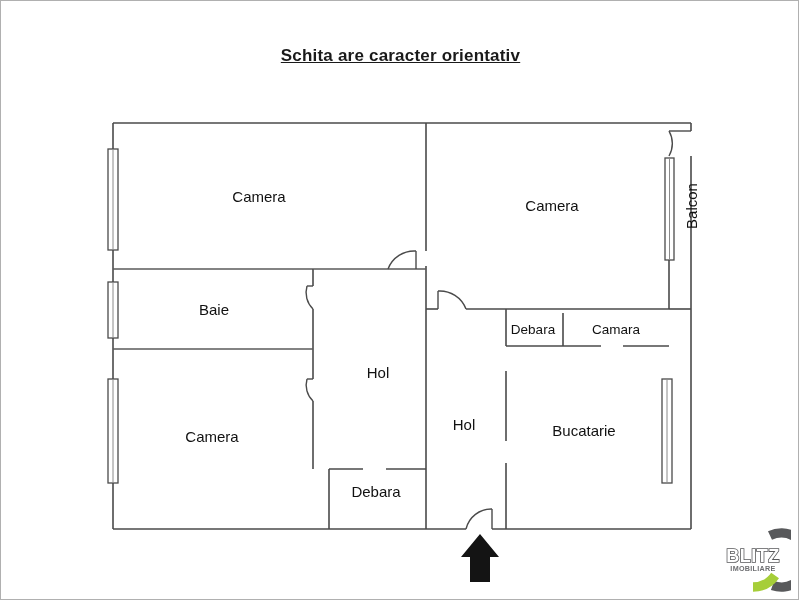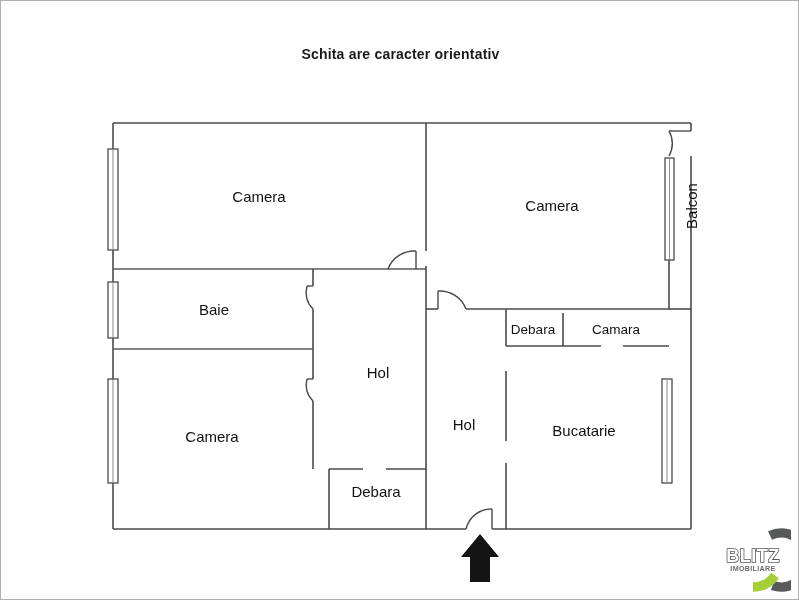--- a/index.html
+++ b/index.html
@@ -18,24 +18,25 @@
     border: 1px solid #b0b0b0;
     box-sizing: border-box;
     overflow: hidden;
   }
   #plan-title {
     position: absolute;
     left: 0;
     top: 45px;
     width: 799px;
     text-align: center;
-    font-size: 14px;
+    font-size: 17px;
     font-weight: bold;
     color: #1a1a1a;
     letter-spacing: 0.2px;
+    text-decoration: underline;
   }
   svg#floorplan {
     position: absolute;
     left: 0;
     top: 0;
   }
   .room-label {
     font-family: "Liberation Sans", sans-serif;
     font-size: 15px;
     fill: #111111;

